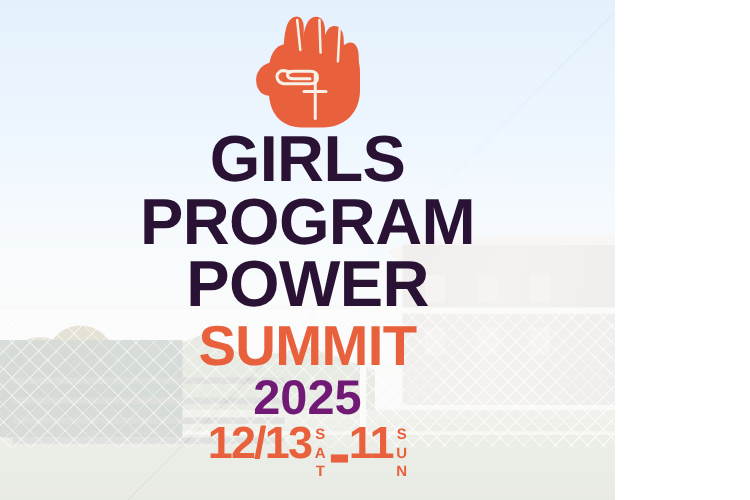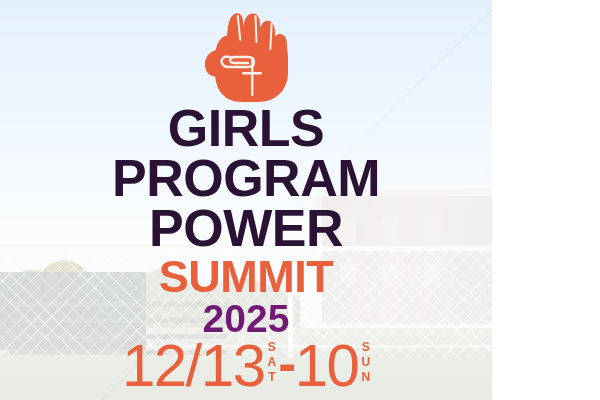--- a/index.html
+++ b/index.html
@@ -171,22 +171,22 @@
     white-space:nowrap;
   }
 
   .date-row {
     position:absolute; left:0; right:0; top:336px;
     display:flex; align-items:flex-start; justify-content:center;
     gap:0px;
   }
   .big-date {
     color:#e8603c;
-    font-weight:400;
-    font-size:60px;
+    font-weight:700;
+    font-size:36px;
     line-height:1;
     letter-spacing:-1.5px;
     font-stretch:condensed;
   }
   .daylabel {
     color:#e8603c;
     font-weight:700;
     font-size:12px;
     line-height:1.26;
     letter-spacing:0px;
@@ -265,21 +265,21 @@
     </div>
 
     <div class="date-row">
       <span class="big-date">12/13</span>
       <span class="daylabel">
         <span>S</span>
         <span>A</span>
         <span>T</span>
       </span>
       <span class="dash">-</span>
-      <span class="big-date">10</span>
+      <span class="big-date">11</span>
       <span class="daylabel">
         <span>S</span>
         <span>U</span>
         <span>N</span>
       </span>
     </div>
 
   </div>
 </div>
 

